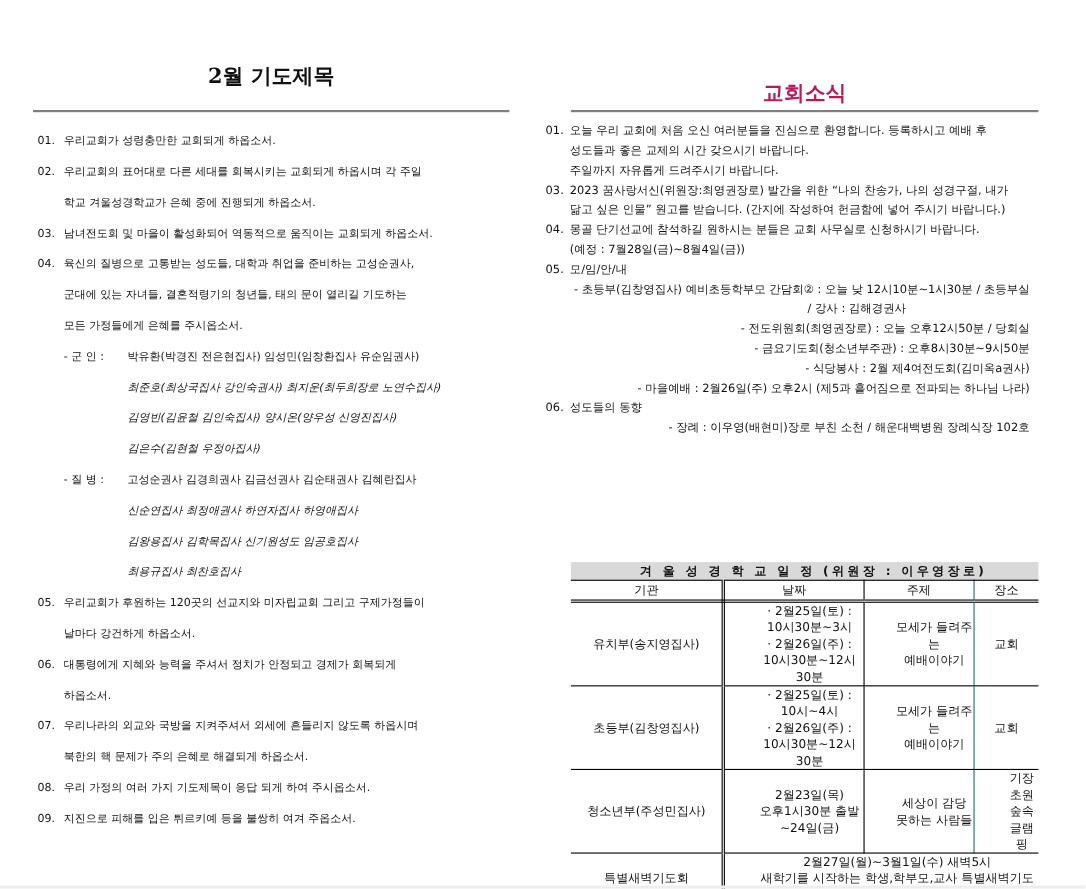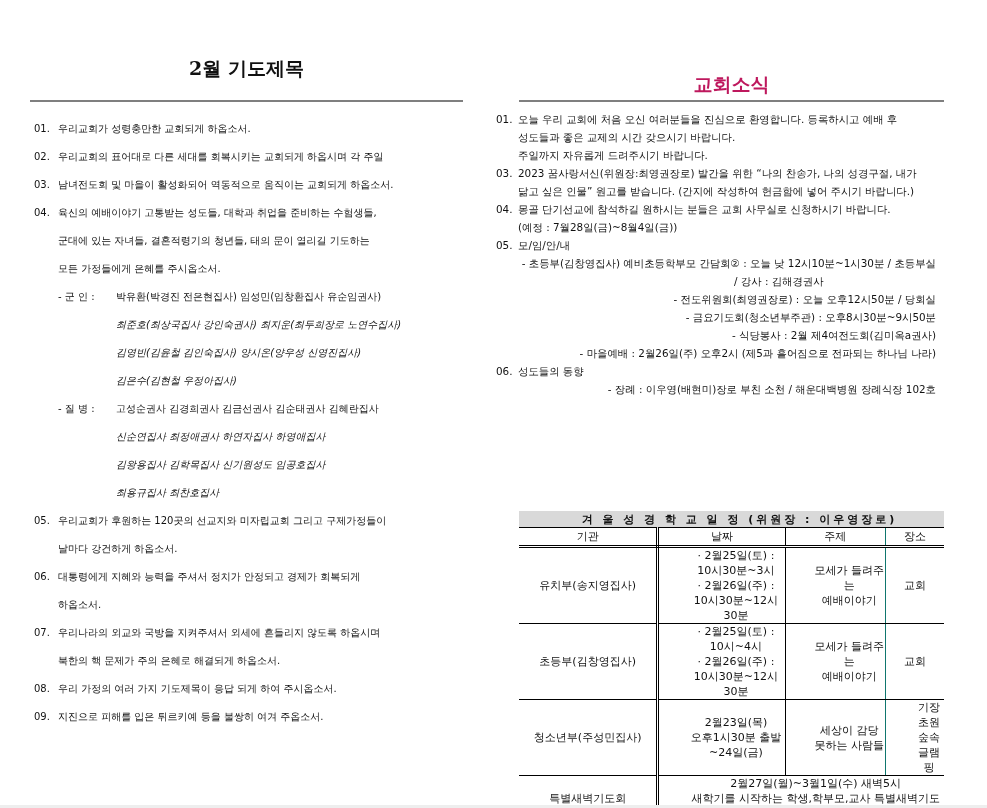--- a/index.html
+++ b/index.html
@@ -53,24 +53,25 @@
 </head>
 <body>
 
 <div class="left-title">2월 기도제목</div>
 <div class="left-rule"></div>
 
 <div class="prayer-list">
   <div class="pl-line"><span class="pl-num">01.</span><span>우리교회가 성령충만한 교회되게 하옵소서.</span></div>
 
   <div class="pl-line"><span class="pl-num">02.</span><span>우리교회의 표어대로 다른 세대를 회복시키는 교회되게 하옵시며 각 주일</span></div>
+  <div class="pl-line pl-indent">학교 겨울성경학교가 은혜 중에 진행되게 하옵소서.</div>
 
   <div class="pl-line"><span class="pl-num">03.</span><span>남녀전도회 및 마을이 활성화되어 역동적으로 움직이는 교회되게 하옵소서.</span></div>
 
-  <div class="pl-line"><span class="pl-num">04.</span><span>육신의 예배이야기 고통받는 성도들, 대학과 취업을 준비하는 수험생들,</span></div>
+  <div class="pl-line"><span class="pl-num">04.</span><span>육신의 질병으로 고통받는 성도들, 대학과 취업을 준비하는 고성순권사,</span></div>
   <div class="pl-line pl-indent">군대에 있는 자녀들, 결혼적령기의 청년들, 태의 문이 열리길 기도하는</div>
   <div class="pl-line pl-indent">모든 가정들에게 은혜를 주시옵소서.</div>
 
   <div class="pl-line pl-sub"><span class="sub-label">- 군 인 :</span><span>박유환(박경진 전은현집사) 임성민(임창환집사 유순임권사)</span></div>
   <div class="pl-line pl-subcont">최준호(최상국집사 강인숙권사) 최지운(최두희장로 노연수집사)</div>
   <div class="pl-line pl-subcont">김영빈(김윤철 김인숙집사) 양시온(양우성 신영진집사)</div>
   <div class="pl-line pl-subcont">김은수(김현철 우정아집사)</div>
 
   <div class="pl-line pl-sub"><span class="sub-label">- 질 병 :</span><span>고성순권사 김경희권사 김금선권사 김순태권사 김혜란집사</span></div>
   <div class="pl-line pl-subcont">신순연집사 최정애권사 하연자집사 하영애집사</div>

